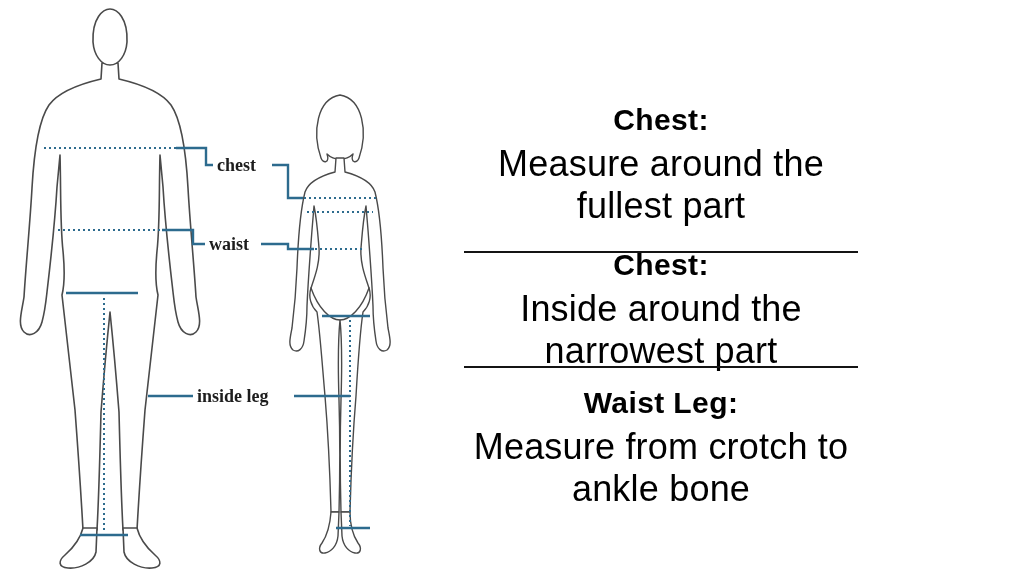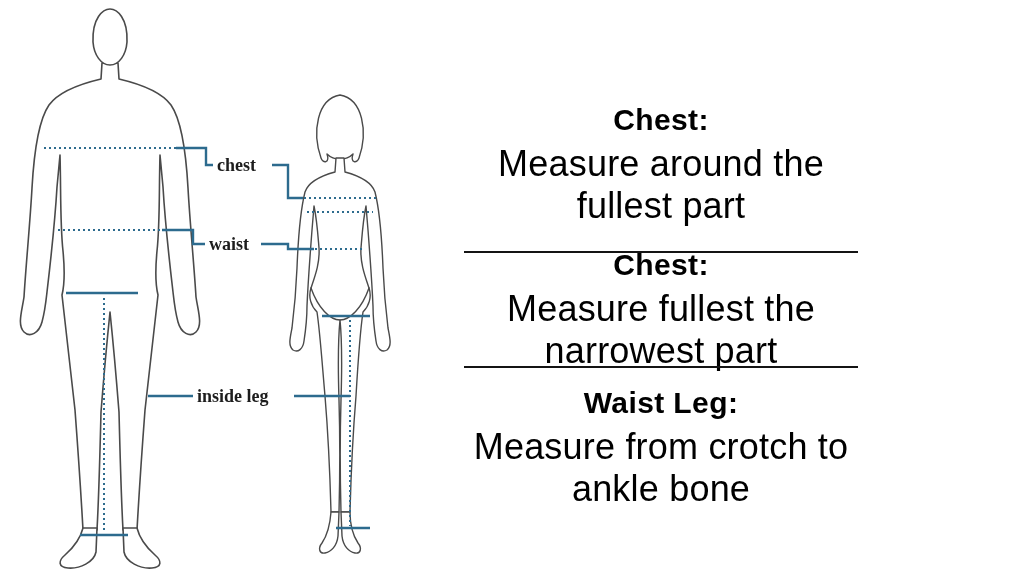--- a/index.html
+++ b/index.html
@@ -125,21 +125,21 @@
 
     <div class="section s1">
       <div class="title">Chest:</div>
       <div class="desc">Measure around the fullest part</div>
     </div>
 
     <div class="sep"></div>
 
     <div class="section s2">
       <div class="title">Chest:</div>
-      <div class="desc">Measure fullest the narrowest part</div>
+      <div class="desc">Inside around the narrowest part</div>
     </div>
 
     <div class="sep"></div>
 
     <div class="section s3">
       <div class="title">Waist Leg:</div>
       <div class="desc">Measure from crotch to ankle bone</div>
     </div>
 
   </div>

